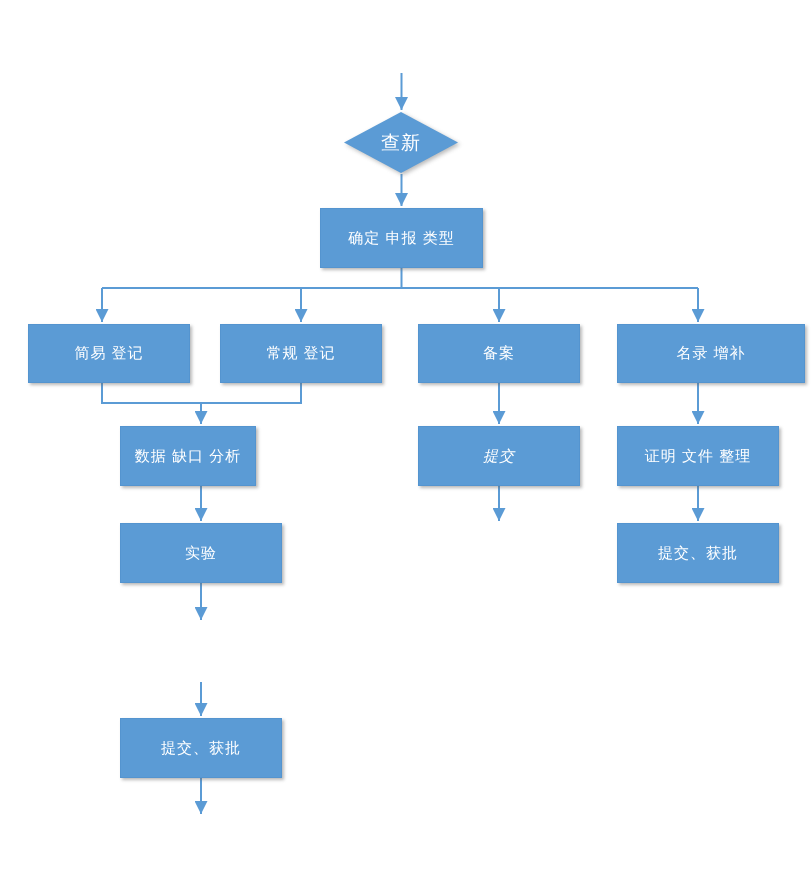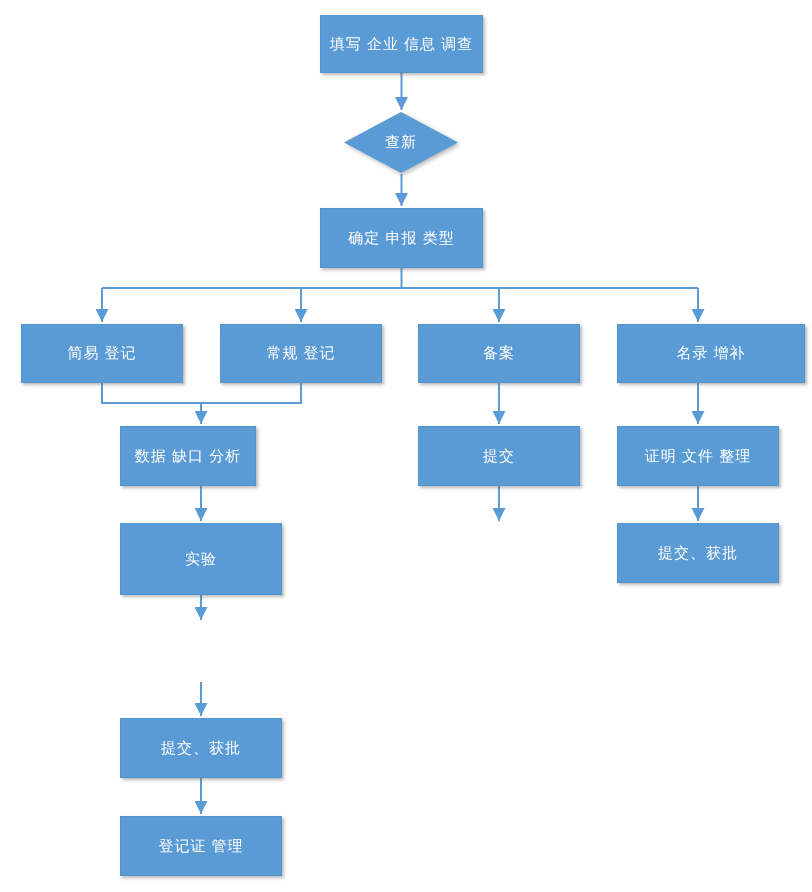--- a/index.html
+++ b/index.html
@@ -54,21 +54,21 @@
     filter: drop-shadow(2px 2px 2px rgba(100,100,100,0.45));
   }
   .diamond-label {
     position: absolute;
     left: 0; top: 0;
     width: 114px; height: 61px;
     display: flex;
     align-items: center;
     justify-content: center;
     color: var(--node-text);
-    font-size: 15px;
+    font-size: 19px;
     letter-spacing: 1px;
     white-space: pre;
   }
 </style>
 </head>
 <body>
 
 <div class="canvas">
 
   <svg class="connectors" viewBox="0 0 812 892" xmlns="http://www.w3.org/2000/svg">
@@ -96,48 +96,46 @@
     <path class="edge" d="M201 682 L201 716" marker-end="url(#arrowhead)"></path>
     <path class="edge" d="M201 778 L201 814" marker-end="url(#arrowhead)"></path>
 
     <path class="edge" d="M499 383 L499 424" marker-end="url(#arrowhead)"></path>
     <path class="edge" d="M499 486 L499 521" marker-end="url(#arrowhead)"></path>
 
     <path class="edge" d="M698 383 L698 424" marker-end="url(#arrowhead)"></path>
     <path class="edge" d="M698 486 L698 521" marker-end="url(#arrowhead)"></path>
   </svg>
 
-  <div class="node" style="left:320px; top:15px; width:163px; height:58px;">填写 企业 信息 调查</div>
 
   <div class="diamond-wrap">
     <svg width="114" height="61" viewBox="0 0 114 61" xmlns="http://www.w3.org/2000/svg">
       <polygon points="57,0 114,30.5 57,61 0,30.5" fill="#5b9bd5"></polygon>
     </svg>
     <div class="diamond-label">查新</div>
   </div>
 
   <div class="node" style="left:320px; top:208px; width:163px; height:60px;">确定 申报 类型</div>
 
-  <div class="node" style="left:21px; top:324px; width:162px; height:59px;">简易 登记</div>
+  <div class="node" style="left:28px; top:324px; width:162px; height:59px;">简易 登记</div>
 
   <div class="node" style="left:220px; top:324px; width:162px; height:59px;">常规 登记</div>
 
   <div class="node" style="left:418px; top:324px; width:162px; height:59px;">备案</div>
 
   <div class="node" style="left:617px; top:324px; width:188px; height:59px;">名录 增补</div>
 
   <div class="node" style="left:120px; top:426px; width:136px; height:60px;">数据 缺口 分析</div>
 
-  <div class="node" style="left:418px; top:426px; width:162px; height:60px;">提交</div>
+  <div class="node" style="left:418px; top:426px; width:162px; height:60px;font-style:italic;">提交</div>
 
   <div class="node" style="left:617px; top:426px; width:162px; height:60px;">证明 文件 整理</div>
 
-  <div class="node" style="left:120px; top:523px; width:162px; height:72px;">实验</div>
+  <div class="node" style="left:120px; top:523px; width:162px; height:60px;">实验</div>
 
 
   <div class="node" style="left:617px; top:523px; width:162px; height:60px;">提交、获批</div>
 
 
   <div class="node" style="left:120px; top:718px; width:162px; height:60px;">提交、获批</div>
 
-  <div class="node" style="left:120px; top:816px; width:162px; height:60px;">登记证 管理</div>
 
 </div>
 
 </body></html>

